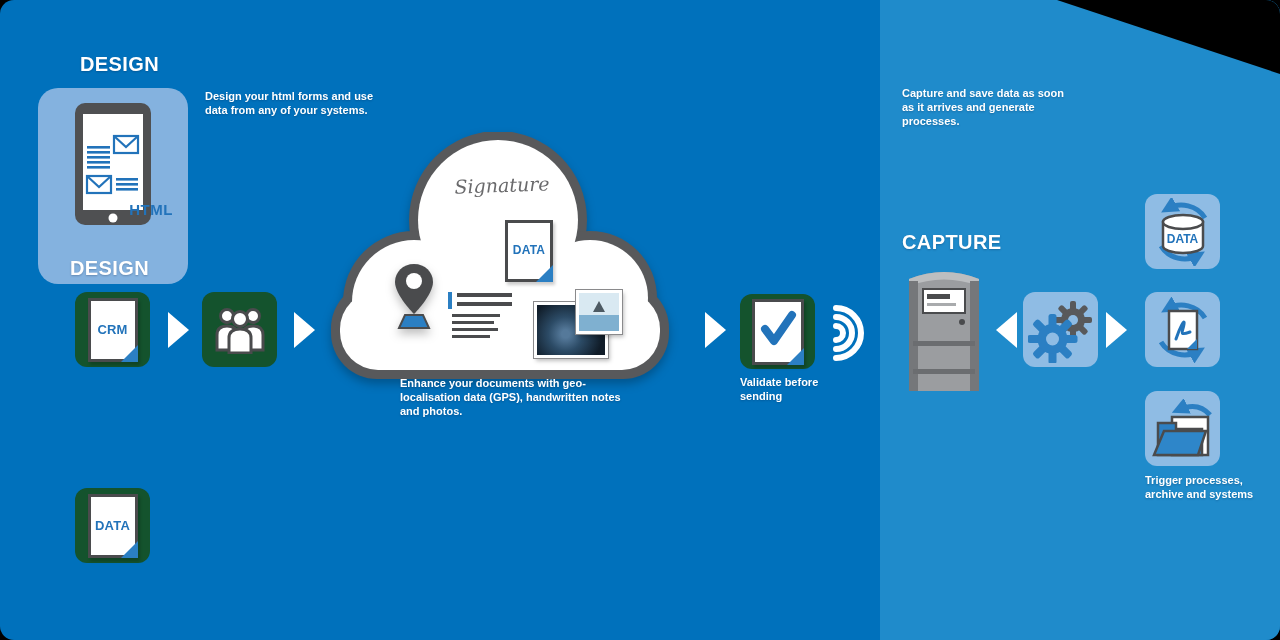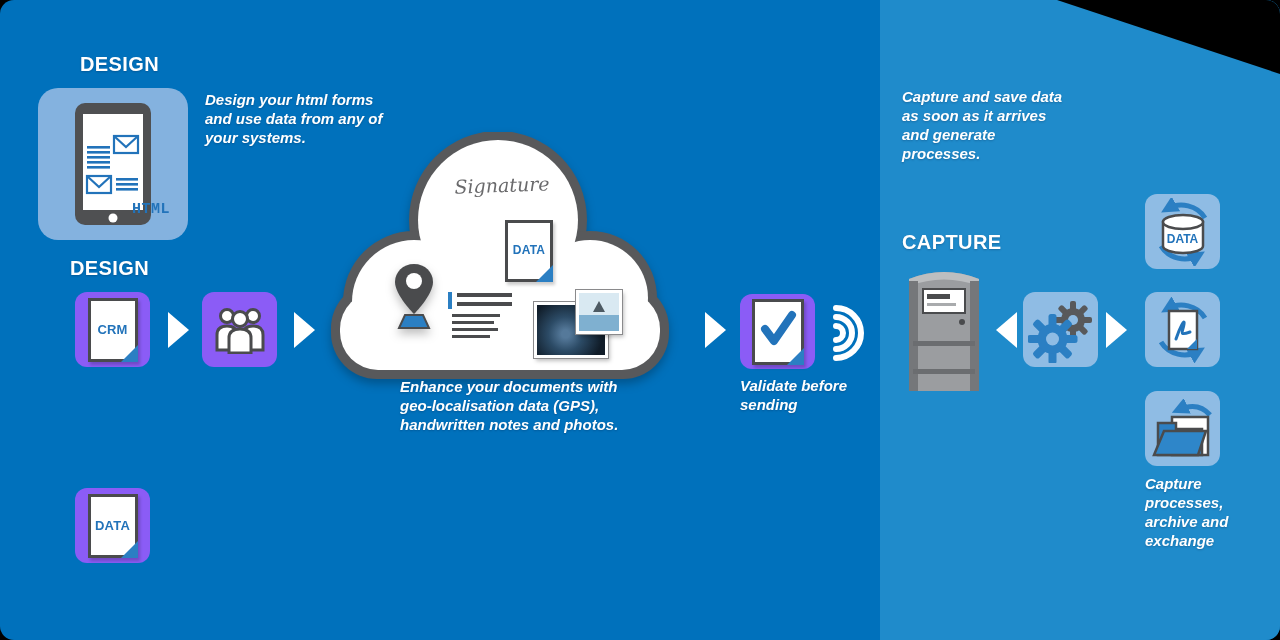--- a/index.html
+++ b/index.html
@@ -2,24 +2,24 @@
 <html><head>
 <meta charset="utf-8">
 <style>
   html,body{margin:0;padding:0;background:#000;}
   body{width:1280px;height:640px;position:relative;font-family:"Liberation Sans","DejaVu Sans",sans-serif;}
   .canvas{position:absolute;left:0;top:0;width:1280px;height:640px;background:#0071BC;border-radius:14px;overflow:hidden;}
   .right-panel{position:absolute;left:880px;top:0;width:400px;height:640px;background:#1F8BCB;}
   .corner-cut{position:absolute;left:1057px;top:0;width:223px;height:74px;background:#000;clip-path:polygon(0 0,100% 0,100% 100%);}
   .abs{position:absolute;}
   .heading{color:#fff;font-weight:700;font-size:20px;letter-spacing:.4px;text-shadow:0 1px 2px rgba(0,20,50,.25);}
-  .caption{color:#fff;font-weight:700;font-size:15px;line-height:1.27;text-shadow:0 1px 2px rgba(0,20,50,.25);font-style:italic;}
-  .icon-box{position:absolute;width:75px;height:75px;background:#8b5cf6;border-radius:12px;display:flex;align-items:center;justify-content:center;}
+  .caption{color:#fff;font-weight:700;font-size:11px;line-height:1.27;text-shadow:0 1px 2px rgba(0,20,50,.25);}
+  .icon-box{position:absolute;width:75px;height:75px;background:#14532d;border-radius:12px;display:flex;align-items:center;justify-content:center;}
   .icon-box.rp{background:#8FBCE4;}
-  .design-box{position:absolute;left:38px;top:88px;width:150px;height:152px;background:#84B2DF;border-radius:20px;font-family:Liberation Mono, monospace;}
+  .design-box{position:absolute;left:38px;top:88px;width:150px;height:196px;background:#84B2DF;border-radius:20px;}
   .arrow-r{position:absolute;width:21px;height:36px;background:#fff;clip-path:polygon(0 0,100% 50%,0 100%);}
   .arrow-l{position:absolute;width:21px;height:36px;background:#fff;clip-path:polygon(100% 0,0 50%,100% 100%);}
   
   .doc{position:relative;background:#fff;border:3px solid #4A4B4D;box-shadow:2px 3px 3px rgba(0,0,0,.2);}
   .doc .fold{position:absolute;right:-3px;bottom:-3px;width:0;height:0;border-style:solid;border-width:0 0 17px 17px;border-color:transparent transparent #2B7FC3 transparent;}
   .doc .doclbl{position:absolute;left:50%;top:50%;transform:translate(-50%,-55%);color:#2273BA;font-weight:700;font-size:13px;letter-spacing:.2px;}
   
   .cloud-wrap{position:absolute;left:322px;top:132px;width:356px;height:248px;}
   .cloud-wrap > svg{filter:drop-shadow(0 5px 5px rgba(0,0,0,.25));}
   .signature{position:absolute;left:100px;top:42px;width:160px;text-align:center;font-family:"DejaVu Serif","Liberation Serif",serif;font-style:italic;color:#6A6A6C;font-size:19px;transform:rotate(-2deg);}
@@ -235,14 +235,14 @@
 
   <div class="icon-box rp" style="left:1145px;top:391px;">
     <svg width="66" height="60" viewBox="0 0 66 60">
       <path d="M60,16 Q48,2 28,11" fill="none" stroke="#2B7FC3" stroke-width="5" marker-end="url(#ah)"></path>
       <rect x="22" y="18" width="36" height="38" fill="#ffffff" stroke="#4A4B4D" stroke-width="2.5"></rect>
       <path d="M8,24 L26,24 L26,30 L52,30 L52,56 L8,56 Z" fill="#2B7FC3" stroke="#4A4B4D" stroke-width="2.5"></path>
       <path d="M4,56 L14,32 L56,32 L48,56 Z" fill="#2E86C9" stroke="#4A4B4D" stroke-width="2.5"></path>
     </svg>
   </div>
 
-  <div class="abs caption" style="left:1145px;top:474px;width:122px;">Capture processes, archive and exchange</div>
+  <div class="abs caption" style="left:1145px;top:474px;width:122px;">Trigger processes, archive and systems</div>
 </div>
 
 </body></html>

